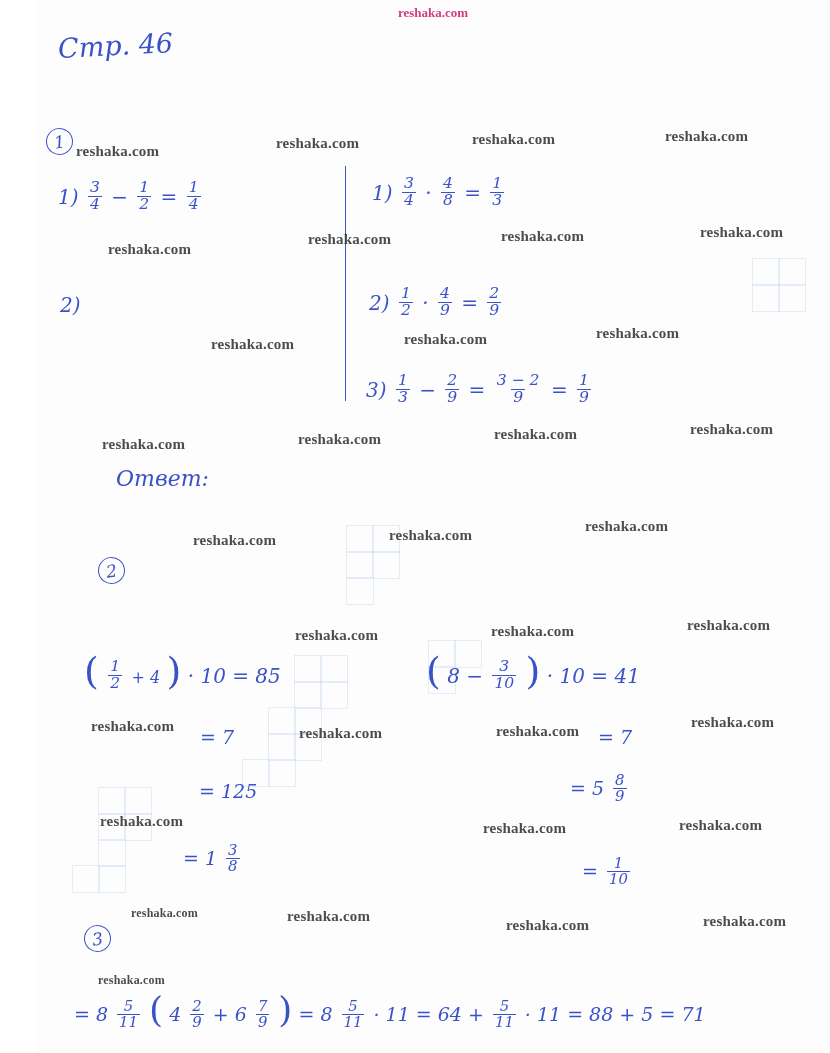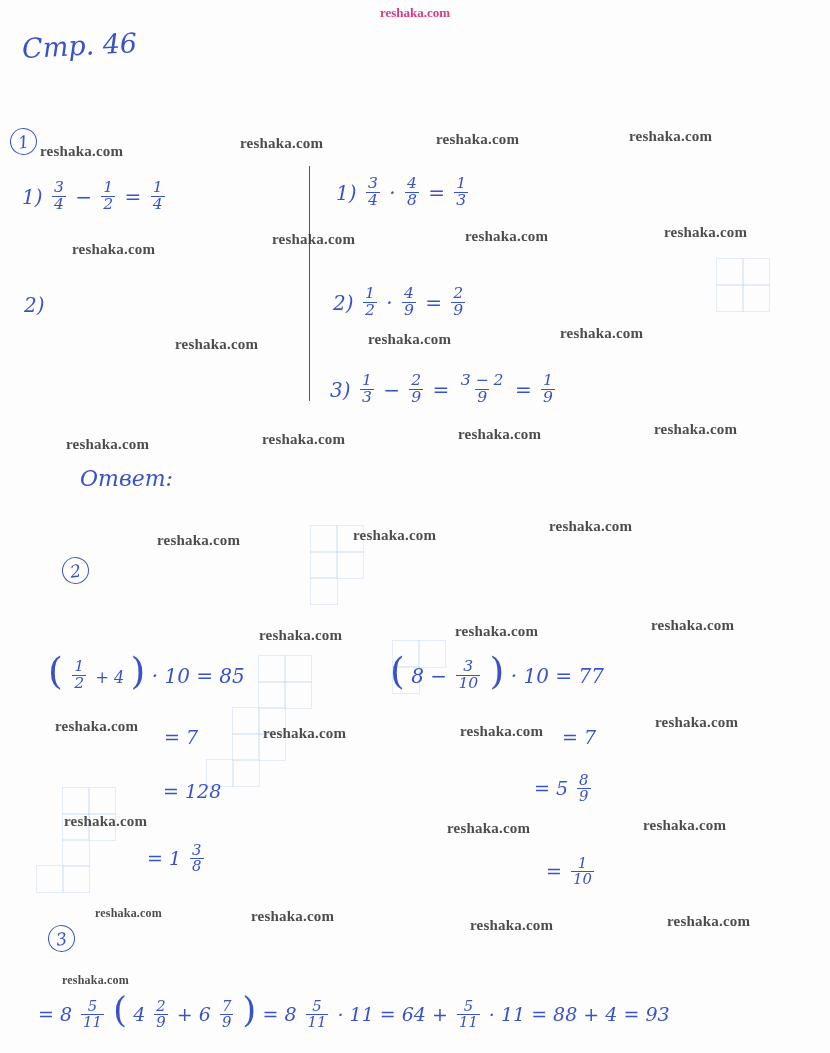--- a/index.html
+++ b/index.html
@@ -11,20 +11,21 @@
     width: 830px;
     height: 1053px;
     position: relative;
     overflow: hidden;
     font-family: "Liberation Serif", serif;
   }
   #page {
     position: absolute;
     inset: 0;
     background: #fdfdfd;
+    margin-left: 36px;
   }
   
   .wm {
     position: absolute;
     color: #3d3d3d;
     font-family: "Liberation Serif", serif;
     font-size: 15px;
     font-weight: 700;
     letter-spacing: 0.2px;
     white-space: nowrap;
@@ -234,39 +235,39 @@
       <span class="num">1</span>
       <span class="den">2</span>
     </span>
     <span style="font-size:0.8em;">+ 4</span>
     <span class="paren">)</span>
     <span>· 10 =</span>
     <span>85</span>
   </div>
 
   <div class="ink" style="left:164px; top:728px; font-size:19px;">= 7</div>
-  <div class="ink" style="left:163px; top:782px; font-size:19px;">= 128</div>
+  <div class="ink" style="left:163px; top:782px; font-size:19px;">= 125</div>
   <div class="expr" style="left:147px; top:845px; font-size:19px;">
     <span>= 1</span>
     <span class="frac">
       <span class="num">3</span>
       <span class="den">8</span>
     </span>
   </div>
 
   <div class="expr" style="left:390px; top:648px; font-size:20px;">
     <span class="paren">(</span>
     <span>8 −</span>
     <span class="frac">
       <span class="num">3</span>
       <span class="den">10</span>
     </span>
     <span class="paren">)</span>
     <span>· 10 =</span>
-    <span>77</span>
+    <span>41</span>
   </div>
 
   <div class="ink" style="left:562px; top:728px; font-size:19px;">= 7</div>
   <div class="expr" style="left:534px; top:775px; font-size:19px;">
     <span>= 5</span>
     <span class="frac">
       <span class="num">8</span>
       <span class="den">9</span>
     </span>
   </div>
@@ -301,21 +302,21 @@
     <span>= 8</span>
     <span class="frac">
         <span class="num">5</span>
         <span class="den">11</span>
       </span>
     <span>· 11 = 64 +</span>
     <span class="frac">
         <span class="num">5</span>
         <span class="den">11</span>
       </span>
-    <span>· 11 = 88 + 4 = 93</span>
+    <span>· 11 = 88 + 5 = 71</span>
   </div>
 
   <div id="wm-layer">
       <div class="wm" style="left: 40px; top: 143px;">reshaka.com</div>
       <div class="wm" style="left: 240px; top: 135px;">reshaka.com</div>
       <div class="wm" style="left: 436px; top: 131px;">reshaka.com</div>
       <div class="wm" style="left: 629px; top: 128px;">reshaka.com</div>
       <div class="wm" style="left: 72px; top: 241px;">reshaka.com</div>
       <div class="wm" style="left: 272px; top: 231px;">reshaka.com</div>
       <div class="wm" style="left: 465px; top: 228px;">reshaka.com</div>

